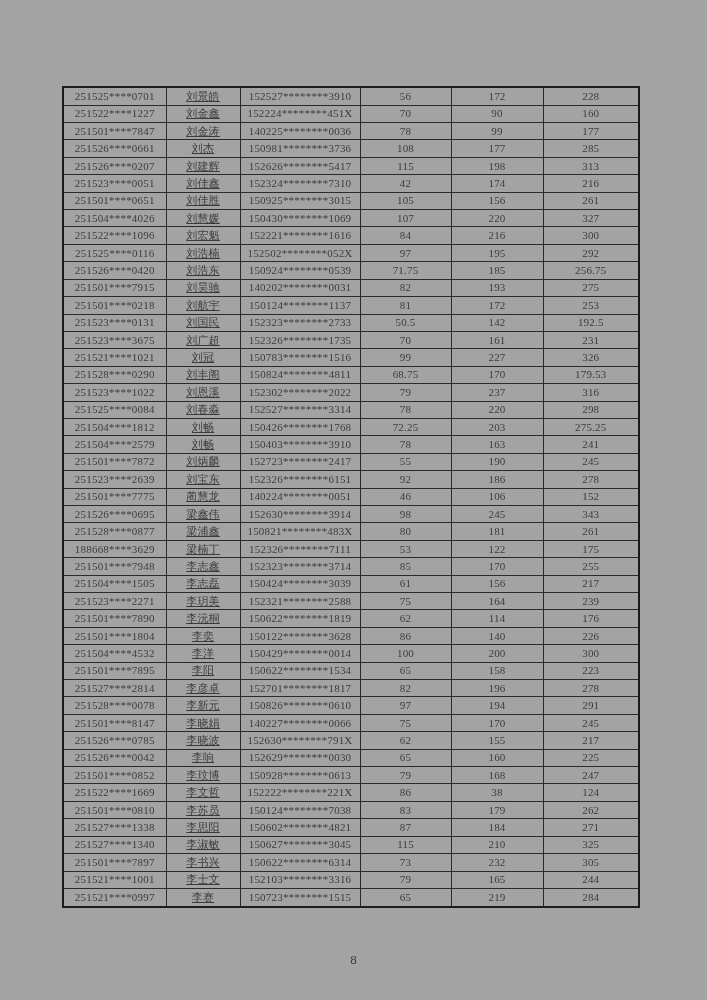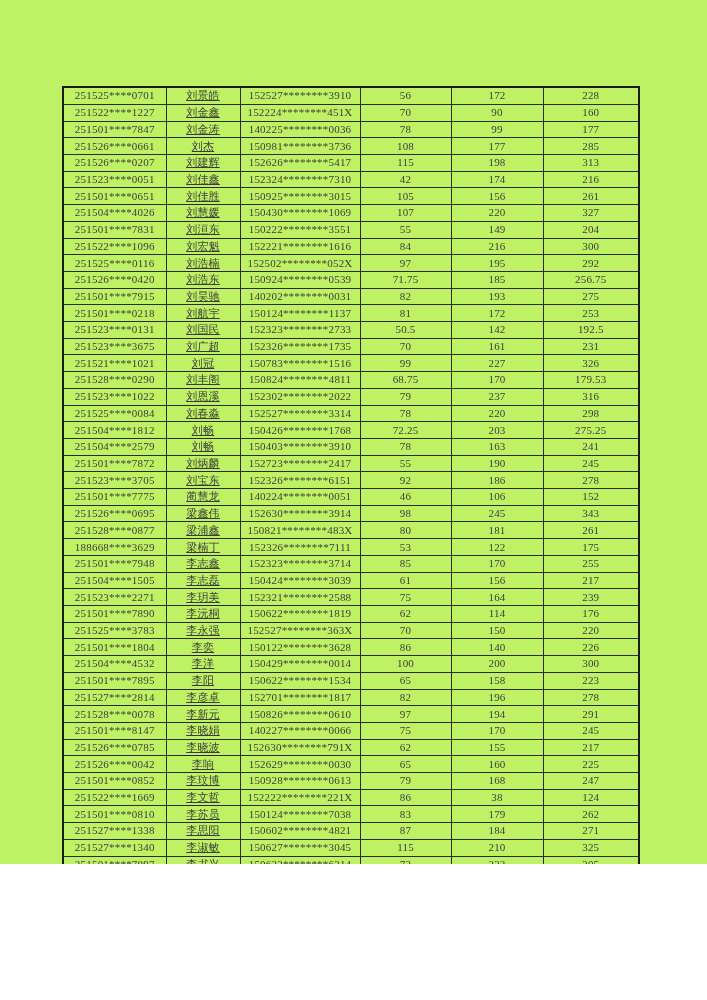--- a/index.html
+++ b/index.html
@@ -4,22 +4,22 @@
 <style>
   html, body {
     margin: 0;
     padding: 0;
     background: #ffffff;
     font-family: "Liberation Serif", "DejaVu Serif", serif;
   }
   .page {
     position: relative;
     width: 707px;
-    height: 864px;
-    background: #bef264;
+    height: 1000px;
+    background: #a3a3a3;
     overflow: hidden;
   }
   table.score-table {
     position: absolute;
     left: 62px;
     top: 86px;
     width: 576px;
     height: 822px;
     border-collapse: collapse;
     table-layout: fixed;
@@ -120,28 +120,20 @@
         </tr>
         <tr>
           <td>251504****4026</td>
           <td class="col-name">刘慧媛</td>
           <td>150430********1069</td>
           <td>107</td>
           <td>220</td>
           <td>327</td>
         </tr>
         <tr>
-          <td>251501****7831</td>
-          <td class="col-name">刘洹东</td>
-          <td>150222********3551</td>
-          <td>55</td>
-          <td>149</td>
-          <td>204</td>
-        </tr>
-        <tr>
           <td>251522****1096</td>
           <td class="col-name">刘宏魁</td>
           <td>152221********1616</td>
           <td>84</td>
           <td>216</td>
           <td>300</td>
         </tr>
         <tr>
           <td>251525****0116</td>
           <td class="col-name">刘浩楠</td>
@@ -240,21 +232,21 @@
         </tr>
         <tr>
           <td>251501****7872</td>
           <td class="col-name">刘炳麟</td>
           <td>152723********2417</td>
           <td>55</td>
           <td>190</td>
           <td>245</td>
         </tr>
         <tr>
-          <td>251523****3705</td>
+          <td>251523****2639</td>
           <td class="col-name">刘宝东</td>
           <td>152326********6151</td>
           <td>92</td>
           <td>186</td>
           <td>278</td>
         </tr>
         <tr>
           <td>251501****7775</td>
           <td class="col-name">蔺慧龙</td>
           <td>140224********0051</td>
@@ -312,28 +304,20 @@
         </tr>
         <tr>
           <td>251501****7890</td>
           <td class="col-name">李沅桐</td>
           <td>150622********1819</td>
           <td>62</td>
           <td>114</td>
           <td>176</td>
         </tr>
         <tr>
-          <td>251525****3783</td>
-          <td class="col-name">李永强</td>
-          <td>152527********363X</td>
-          <td>70</td>
-          <td>150</td>
-          <td>220</td>
-        </tr>
-        <tr>
           <td>251501****1804</td>
           <td class="col-name">李奕</td>
           <td>150122********3628</td>
           <td>86</td>
           <td>140</td>
           <td>226</td>
         </tr>
         <tr>
           <td>251504****4532</td>
           <td class="col-name">李洋</td>

